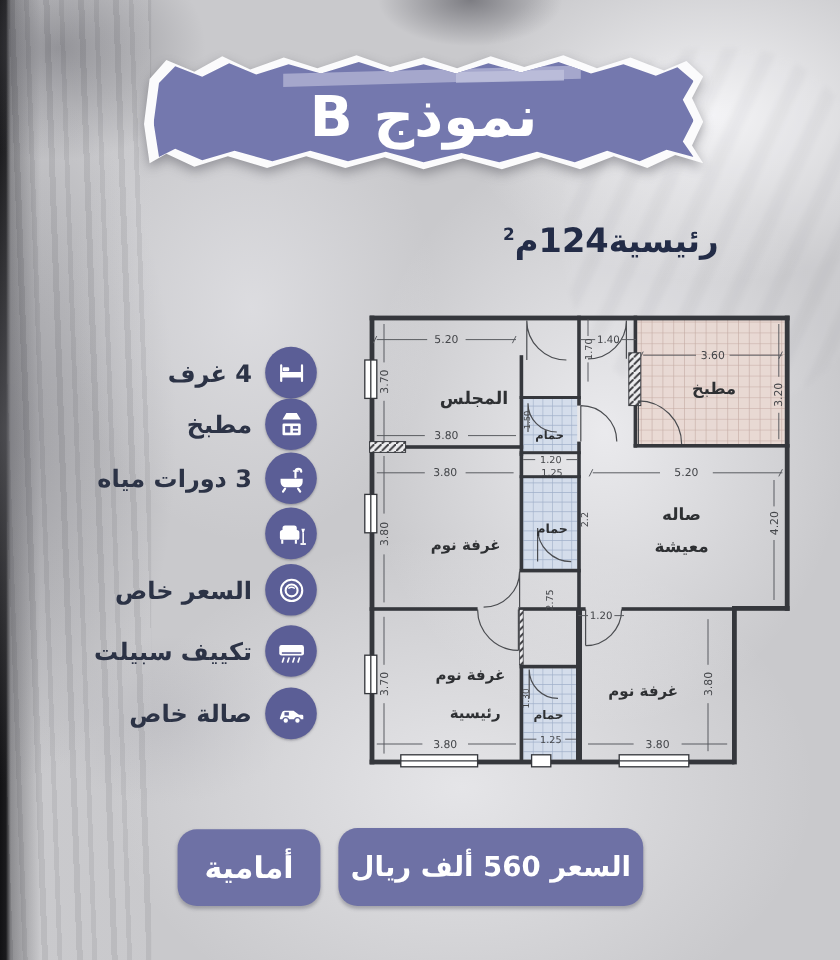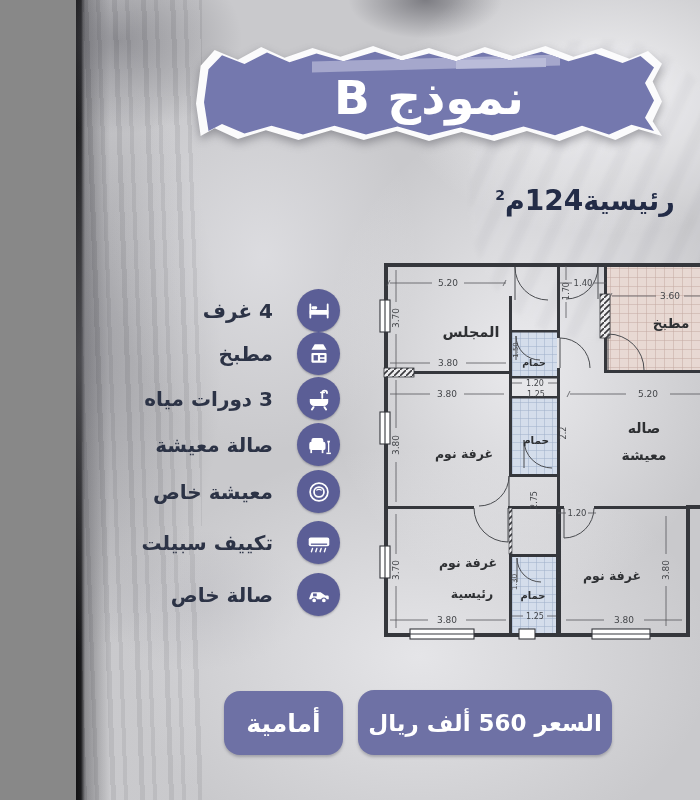--- a/index.html
+++ b/index.html
@@ -1,21 +1,21 @@
 <!DOCTYPE html>
 <html lang="ar" dir="rtl" style="--banner-purple: #7478ae; --button-purple: #6e71a5; --icon-purple: #5b5e96; --text-navy: #232c47; --plan-ink: #35373c;"><head>
 <meta charset="utf-8">
 <style>
   :root{
     --banner-purple:#7478ae; --button-purple:#6e71a5; --icon-purple:#5b5e96;
     --text-navy:#232c47; --plan-ink:#35373c;
   }
   *{margin:0;padding:0;box-sizing:border-box;}
   body{font-family:"DejaVu Sans",sans-serif;background:#888;}
-  .stage{position:relative;width:624px;height:800px;overflow:hidden;
+  .stage{position:relative;width:700px;height:800px;overflow:hidden;
     background-color:#c9c9cc;
     background-image:
       radial-gradient(ellipse 300px 200px at 85% 12%, rgba(246,246,248,.95), rgba(246,246,248,0) 70%),
       radial-gradient(ellipse 280px 340px at 72% 45%, rgba(240,240,243,.85), rgba(240,240,243,0) 72%),
       radial-gradient(ellipse 420px 300px at 55% 82%, rgba(236,236,239,.8), rgba(236,236,239,0) 70%),
       radial-gradient(ellipse 220px 280px at 30% 32%, rgba(228,228,232,.7), rgba(228,228,232,0) 70%),
       radial-gradient(ellipse 150px 100px at 20% 75%, rgba(176,176,182,.5), rgba(176,176,182,0) 70%),
       radial-gradient(ellipse 170px 130px at 7% 5%, rgba(88,88,95,.5), rgba(88,88,95,0) 72%),
       radial-gradient(ellipse 110px 55px at 56% 0%, rgba(62,62,70,.55), rgba(62,62,70,0) 70%),
       radial-gradient(ellipse 200px 420px at 1% 45%, rgba(116,116,122,.55), rgba(116,116,122,0) 70%),
@@ -36,21 +36,21 @@
   .banner .tape2{position:absolute;top:9px;left:56%;width:20%;height:9px;background:#bdbfda;opacity:.9;transform:skewY(-1.2deg);}
   .banner-title{position:absolute;inset:0;display:flex;align-items:center;justify-content:center;
     color:#fff;font-size:47px;font-weight:bold;letter-spacing:1px;padding-top:8px;}
   
   .area-line{position:absolute;left:398px;top:184px;width:222px;text-align:center;direction:rtl;
     color:var(--text-navy);font-size:27px;font-weight:bold;}
   .area-line .val{font-size:28px;}
   .area-line sup{font-size:14px;}
   
   .features{position:absolute;left:50px;top:288px;width:214px;direction:rtl;}
-  .feature-row{position:absolute;right:0;display:flex;align-items:center;gap:24px;height:43px;}
+  .feature-row{position:absolute;right:0;display:flex;align-items:center;gap:11px;height:43px;}
   .feature-row:nth-child(1){top:1px}.feature-row:nth-child(2){top:44px}
   .feature-row:nth-child(3){top:89px}.feature-row:nth-child(4){top:135px}
   .feature-row:nth-child(5){top:182px}.feature-row:nth-child(6){top:233px}
   .feature-row:nth-child(7){top:285px}
   .feature-icon{width:43px;height:43px;border-radius:50%;background:var(--icon-purple);
     display:flex;align-items:center;justify-content:center;flex:0 0 auto;box-shadow:0 1px 2px rgba(40,40,60,.35);}
   .feature-icon svg{width:26px;height:26px;}
   .feature-label{color:#2c3346;font-size:20px;font-weight:bold;white-space:nowrap;}
   
   .plan{position:absolute;left:300px;top:250px;width:380px;height:400px;}
@@ -128,33 +128,32 @@
             <g fill="#fff">
               <path d="M3 11 a2 2 0 0 1 2 -2 v-1.5 a2 2 0 0 1 2 -2 h7 a2 2 0 0 1 2 2 V9 a2 2 0 0 1 2 2 v4 a1.5 1.5 0 0 1 -1.5 1.5 h-12 A1.5 1.5 0 0 1 3 15 z"></path>
               <rect x="4" y="16.5" width="1.6" height="3"></rect>
               <rect x="14.5" y="16.5" width="1.6" height="3"></rect>
               <path d="M19.5 8 h2.8 l-1 3 h-1z"></path>
               <rect x="20.3" y="11" width="1.2" height="8"></rect>
               <rect x="18.8" y="19" width="4.2" height="1.4"></rect>
             </g>
           </svg>
       </span>
-      <span class="feature-label">صالة معيشة</span>
     </div>
     <div class="feature-row">
       <span class="feature-icon">
         <svg viewBox="0 0 24 24">
             <g fill="none" stroke="#fff" stroke-width="1.6">
               <circle cx="12" cy="12" r="8.2"></circle>
               <circle cx="12" cy="12" r="4.6"></circle>
               <path d="M9.5 10.5 q2.5 -2 5 0" stroke-width="1.1"></path>
             </g>
           </svg>
       </span>
-      <span class="feature-label">معيشة خاص</span>
+      <span class="feature-label">السعر خاص</span>
     </div>
     <div class="feature-row">
       <span class="feature-icon">
         <svg viewBox="0 0 24 24">
             <g fill="#fff">
               <rect x="2.5" y="7" width="19" height="8" rx="1.8"></rect>
               <rect x="4.5" y="12.5" width="15" height="1.2" fill="#5b5e96"></rect>
               <path d="M6 17 l-1 3 M10 17 l-1 3 M14 17 l-1 3 M18 17 l-1 3" stroke="#fff" stroke-width="1.3" fill="none" stroke-linecap="round"></path>
             </g>
           </svg>

